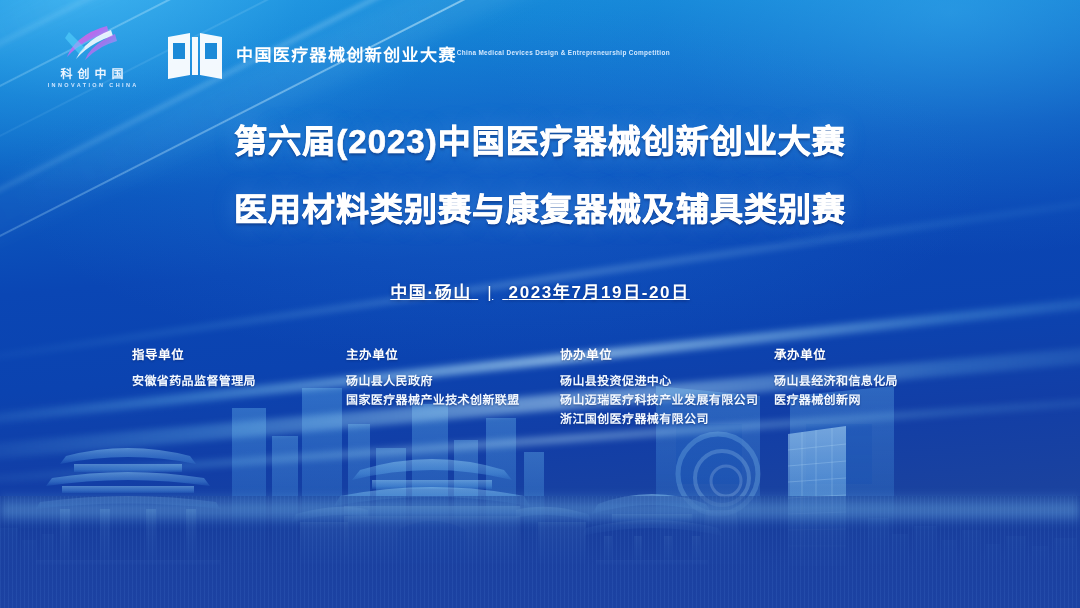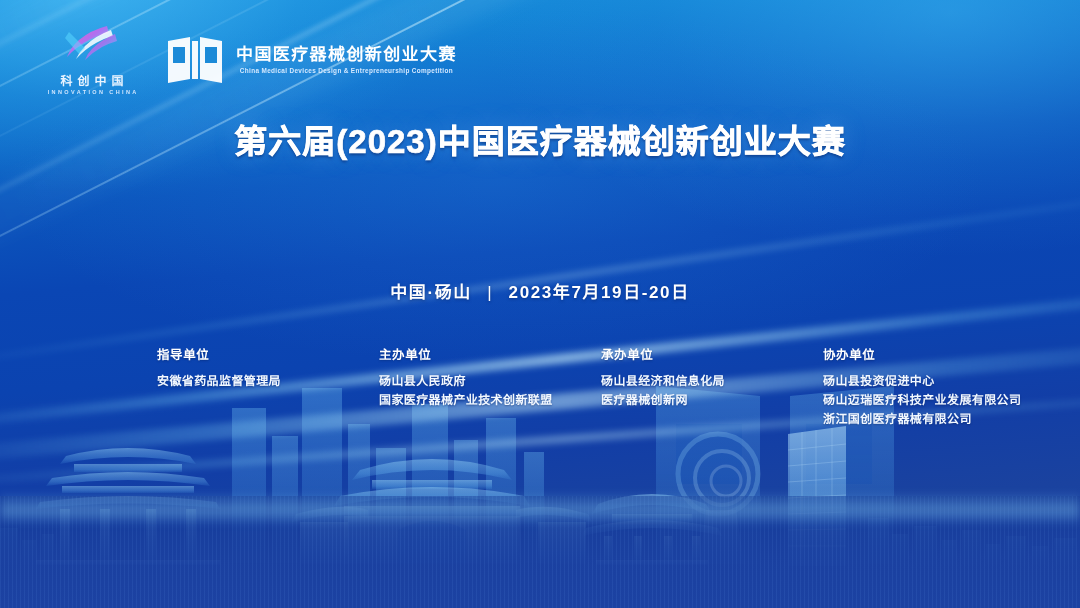--- a/index.html
+++ b/index.html
@@ -130,38 +130,38 @@
   .logo-row {
     position: absolute;
     top: 24px; left: 44px;
     display: flex;
     align-items: center;
     gap: 26px;
   }
   .logo-kechuang { display: flex; flex-direction: column; align-items: center; width: 96px; }
   .logo-kechuang .mark { height: 38px; display: flex; align-items: flex-end; }
   .logo-kechuang .cn {
-    margin-top: 9px;
+    margin-top: 2px;
     font-size: 12px;
     letter-spacing: 5px;
     color: #eaf4ff;
     font-weight: 700;
     text-indent: 5px;
   }
   .logo-kechuang .en {
     font-size: 5.5px;
     letter-spacing: 2.4px;
     color: #cfe6ff;
     font-weight: 700;
     text-indent: 2.4px;
     margin-top: 1px;
   }
   .logo-comp { display: flex; align-items: center; gap: 12px; }
   .logo-comp .book { width: 58px; height: 50px; }
-  .logo-comp .txt { display: flex; flex-direction: column; justify-content: center; align-items: center; }
+  .logo-comp .txt { display: flex; flex-direction: row; justify-content: center; }
   .logo-comp .txt .cn {
     font-size: 17px;
     font-weight: 700;
     color: #ffffff;
     letter-spacing: 1.4px;
     line-height: 1.15;
     white-space: nowrap;
   }
   .logo-comp .txt .en {
     font-size: 6.4px;
@@ -194,29 +194,30 @@
   
   .datebar {
     position: absolute;
     top: 278px; left: 0; right: 0;
     text-align: center;
     font-size: 17px;
     font-weight: 700;
     color: #ffffff;
     letter-spacing: 1.6px;
     text-shadow: 0 1px 3px rgba(6,30,92,0.5);
+    text-decoration: underline;
   }
   .datebar .sep { margin: 0 9px; font-weight: 400; }
 
   
   .sponsors {
     position: absolute;
-    top: 344px; left: 157px;
+    top: 344px; left: 132px;
     display: flex;
-    gap: 16px;
+    gap: 8px;
   }
   .sp-col { width: 206px; }
   .sp-col:last-child { width: 250px; }
   .sp-title {
     font-size: 12.5px;
     font-weight: 700;
     color: #ffffff;
     letter-spacing: .6px;
     margin-bottom: 9px;
     text-shadow: 0 1px 2px rgba(6,30,92,0.45);
@@ -424,20 +425,21 @@
         <div class="txt">
           <div class="cn">中国医疗器械创新创业大赛</div>
           <div class="en">China Medical Devices Design &amp; Entrepreneurship Competition</div>
         </div>
       </div>
 
     </div>
 
     <div class="headline">
       <div class="line">第六届(2023)中国医疗器械创新创业大赛</div>
+      <div class="line">医用材料类别赛与康复器械及辅具类别赛</div>
     </div>
 
     <div class="datebar">
       <span>中国·砀山</span>
       <span class="sep">|</span>
       <span>2023年7月19日-20日</span>
     </div>
 
     <div class="sponsors">
 
@@ -446,28 +448,28 @@
         <div class="sp-item">安徽省药品监督管理局</div>
       </div>
 
       <div class="sp-col">
         <div class="sp-title">主办单位</div>
         <div class="sp-item">砀山县人民政府</div>
         <div class="sp-item">国家医疗器械产业技术创新联盟</div>
       </div>
 
       <div class="sp-col">
-        <div class="sp-title">承办单位</div>
-        <div class="sp-item">砀山县经济和信息化局</div>
-        <div class="sp-item">医疗器械创新网</div>
-      </div>
-
-      <div class="sp-col">
         <div class="sp-title">协办单位</div>
         <div class="sp-item">砀山县投资促进中心</div>
         <div class="sp-item">砀山迈瑞医疗科技产业发展有限公司</div>
         <div class="sp-item">浙江国创医疗器械有限公司</div>
       </div>
 
+      <div class="sp-col">
+        <div class="sp-title">承办单位</div>
+        <div class="sp-item">砀山县经济和信息化局</div>
+        <div class="sp-item">医疗器械创新网</div>
+      </div>
+
     </div>
 
   </div>
 </div>
 
 </body></html>

